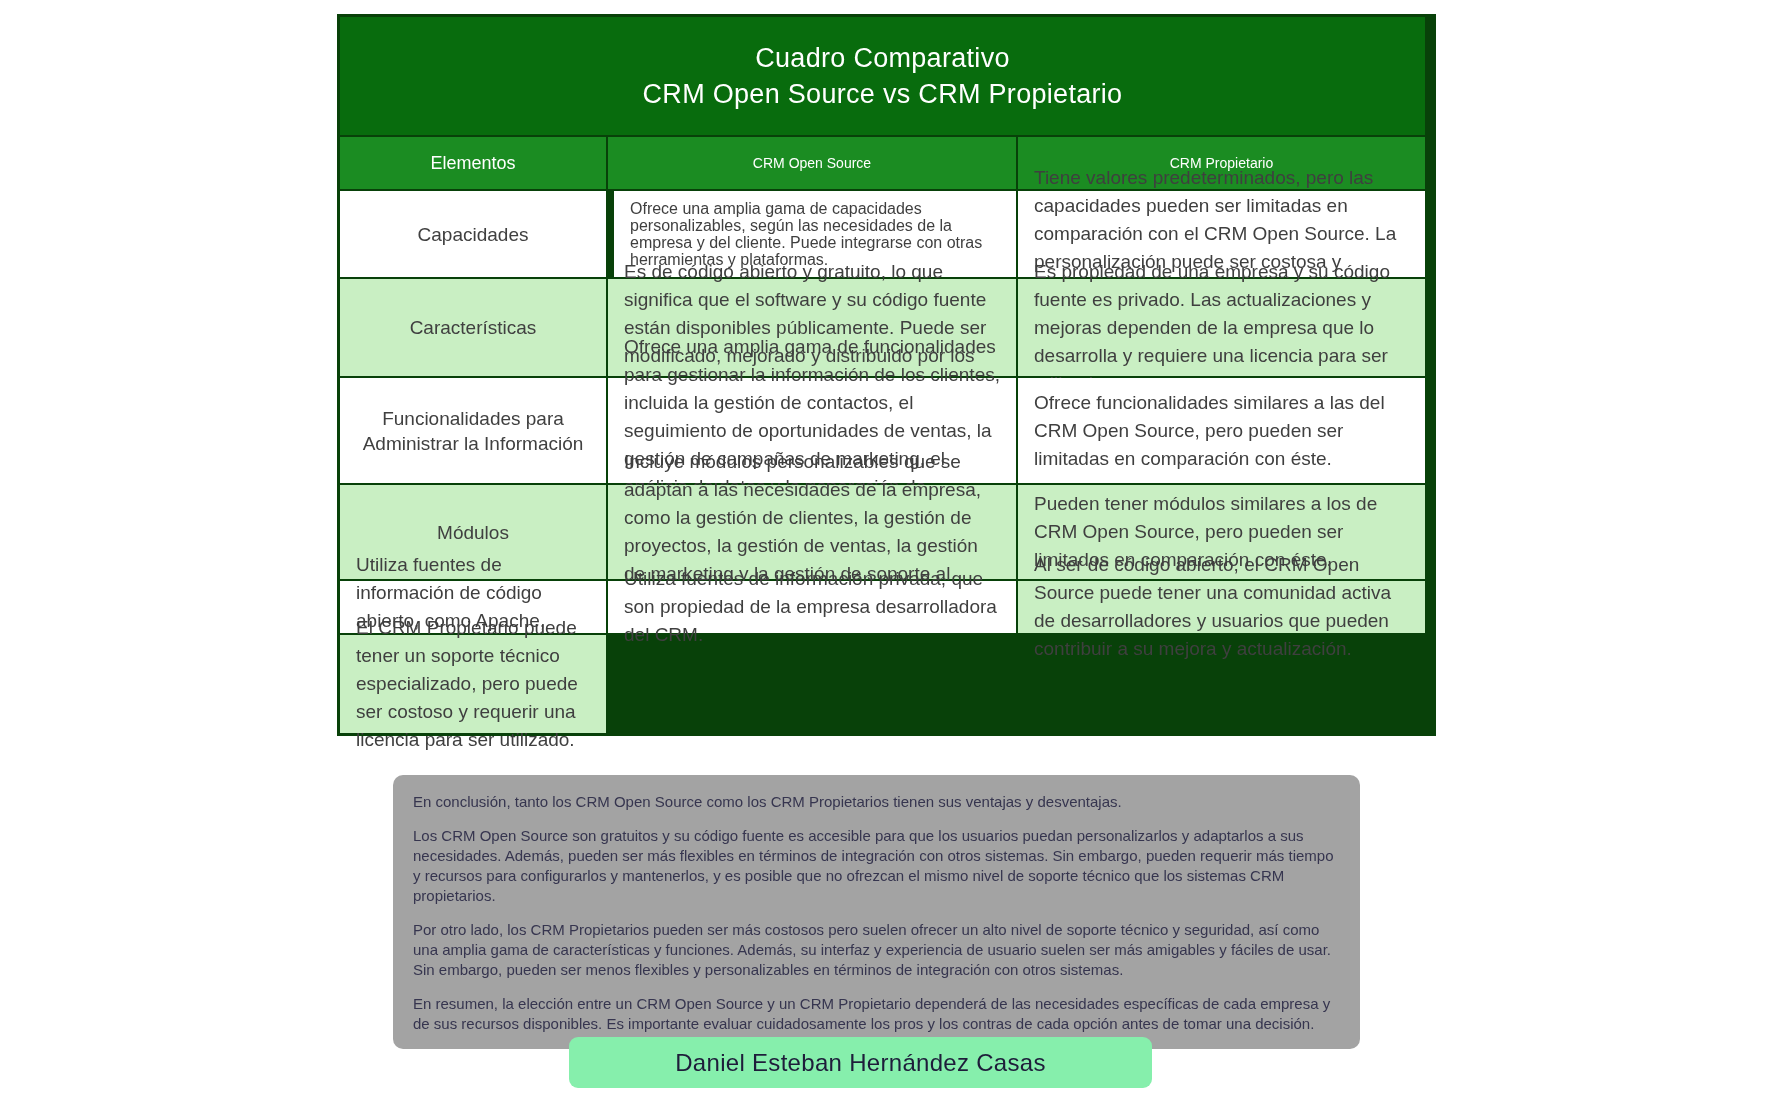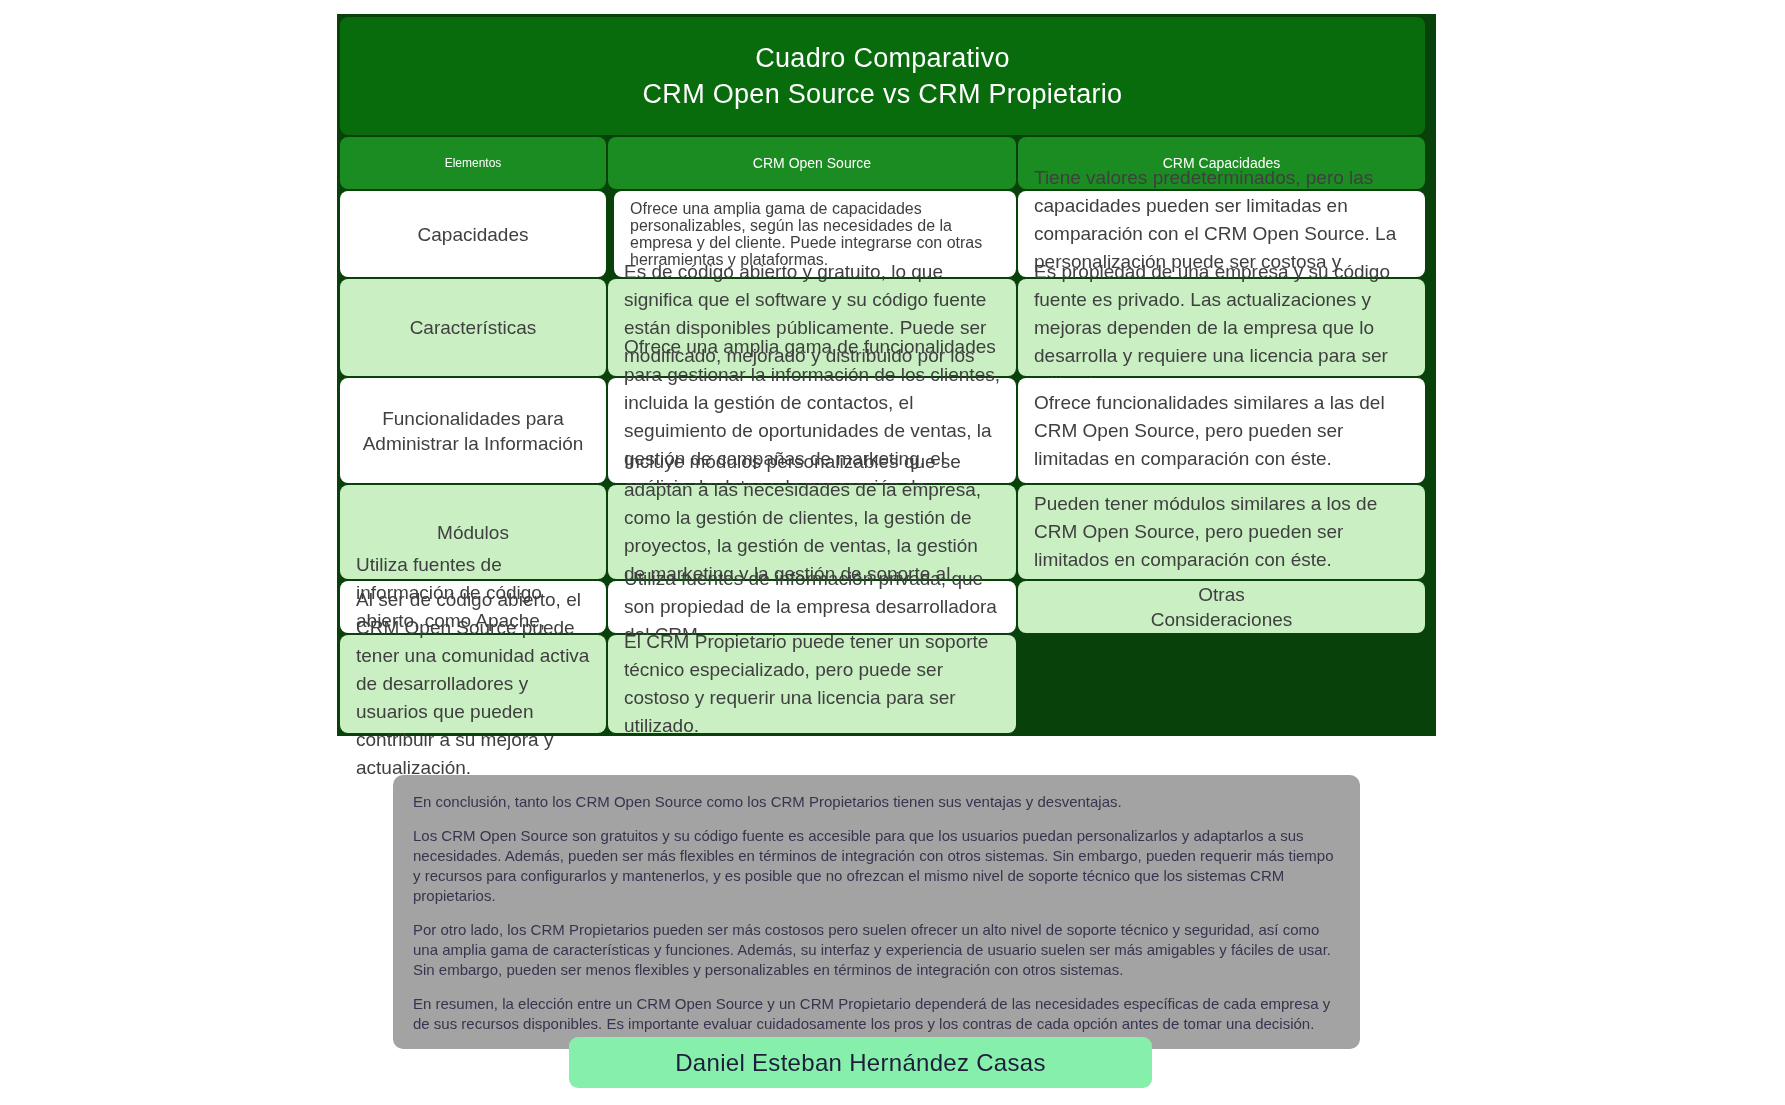--- a/index.html
+++ b/index.html
@@ -10,35 +10,35 @@
   .cmp-table{
     position:absolute;left:337px;top:14px;width:1093px;
     display:grid;
     grid-template-columns:266px 408px 407px;
     grid-template-rows:118px 52px 86px 97px 105px 94px 52px 98px;
     gap:2px;
     background:#084109;          
     padding:3px;
     box-sizing:content-box;
   }
-  .cell{display:flex;align-items:center;border-radius:8px;}
+  .cell{display:flex;align-items:center;}
   .title-cell{
     grid-column:1 / span 3;
     background:#086c0d;
     color:#ffffff;
     justify-content:center;text-align:center;
     flex-direction:column;
     font-size:27px;line-height:36px;letter-spacing:.3px;
   }
   .head-cell{
     background:#1b8c22;color:#ffffff;
     justify-content:center;text-align:center;
     font-size:14px;
   }
-  .head-cell.first{font-size:12px;}
+  .head-cell.first{font-size:18px;}
   .c-el{
     justify-content:center;text-align:center;
     color:#404040;font-size:19px;line-height:25px;
     white-space:pre-line;
     padding:0 10px;box-sizing:border-box;
   }
   .c-body{
     color:#3f3f3f;font-size:19px;line-height:28px;
     padding:10px 16px;box-sizing:border-box;text-align:left;
   }
@@ -71,21 +71,21 @@
 
   <div class="cmp-table">
 
     <div class="cell title-cell">
       <div>Cuadro Comparativo</div>
       <div>CRM Open Source vs CRM Propietario</div>
     </div>
 
     <div class="cell head-cell first">Elementos</div>
     <div class="cell head-cell">CRM Open Source</div>
-    <div class="cell head-cell">CRM Capacidades</div>
+    <div class="cell head-cell">CRM Propietario</div>
 
     <div class="cell c-el row-white">Capacidades</div>
     <div class="cell c-body sm row-white">Ofrece una amplia gama de capacidades personalizables, según las necesidades de la empresa y del cliente. Puede integrarse con otras herramientas y plataformas.</div>
     <div class="cell c-body row-white">Tiene valores predeterminados, pero las capacidades pueden ser limitadas en comparación con el CRM Open Source. La personalización puede ser costosa y requiere un soporte técnico especializado.</div>
 
     <div class="cell c-el row-green">Características</div>
     <div class="cell c-body row-green">Es de código abierto y gratuito, lo que significa que el software y su código fuente están disponibles públicamente. Puede ser modificado, mejorado y distribuido por los usuarios.</div>
     <div class="cell c-body row-green">Es propiedad de una empresa y su código fuente es privado. Las actualizaciones y mejoras dependen de la empresa que lo desarrolla y requiere una licencia para ser utilizada.</div>
 
     <div class="cell c-el row-white">Funcionalidades para
@@ -93,22 +93,20 @@
     <div class="cell c-body row-white">Ofrece una amplia gama de funcionalidades para gestionar la información de los clientes, incluida la gestión de contactos, el seguimiento de oportunidades de ventas, la gestión de campañas de marketing, el análisis de datos y la generación de informes.</div>
     <div class="cell c-body row-white">Ofrece funcionalidades similares a las del CRM Open Source, pero pueden ser limitadas en comparación con éste.</div>
 
     <div class="cell c-el row-green">Módulos</div>
     <div class="cell c-body row-green">Incluye módulos personalizables que se adaptan a las necesidades de la empresa, como la gestión de clientes, la gestión de proyectos, la gestión de ventas, la gestión de marketing y la gestión de soporte al cliente.</div>
     <div class="cell c-body row-green">Pueden tener módulos similares a los de CRM Open Source, pero pueden ser limitados en comparación con éste.</div>
 
     <div class="cell c-body row-white">Utiliza fuentes de información de código abierto, como Apache, PHP, MySQL, entre otros.</div>
     <div class="cell c-body row-white">Utiliza fuentes de información privada, que son propiedad de la empresa desarrolladora del CRM.</div>
 
-    <div class="cell c-el row-green">Otras
-Consideraciones</div>
     <div class="cell c-body row-green">Al ser de código abierto, el CRM Open Source puede tener una comunidad activa de desarrolladores y usuarios que pueden contribuir a su mejora y actualización.</div>
     <div class="cell c-body row-green">El CRM Propietario puede tener un soporte técnico especializado, pero puede ser costoso y requerir una licencia para ser utilizado.</div>
 
   </div>
 
   <div class="conclusion">
     <p>En conclusión, tanto los CRM Open Source como los CRM Propietarios tienen sus ventajas y desventajas.</p>
     <p>Los CRM Open Source son gratuitos y su código fuente es accesible para que los usuarios puedan personalizarlos y adaptarlos a sus necesidades. Además, pueden ser más flexibles en términos de integración con otros sistemas. Sin embargo, pueden requerir más tiempo y recursos para configurarlos y mantenerlos, y es posible que no ofrezcan el mismo nivel de soporte técnico que los sistemas CRM propietarios.</p>
     <p>Por otro lado, los CRM Propietarios pueden ser más costosos pero suelen ofrecer un alto nivel de soporte técnico y seguridad, así como una amplia gama de características y funciones. Además, su interfaz y experiencia de usuario suelen ser más amigables y fáciles de usar. Sin embargo, pueden ser menos flexibles y personalizables en términos de integración con otros sistemas.</p>
     <p>En resumen, la elección entre un CRM Open Source y un CRM Propietario dependerá de las necesidades específicas de cada empresa y de sus recursos disponibles. Es importante evaluar cuidadosamente los pros y los contras de cada opción antes de tomar una decisión.</p>

